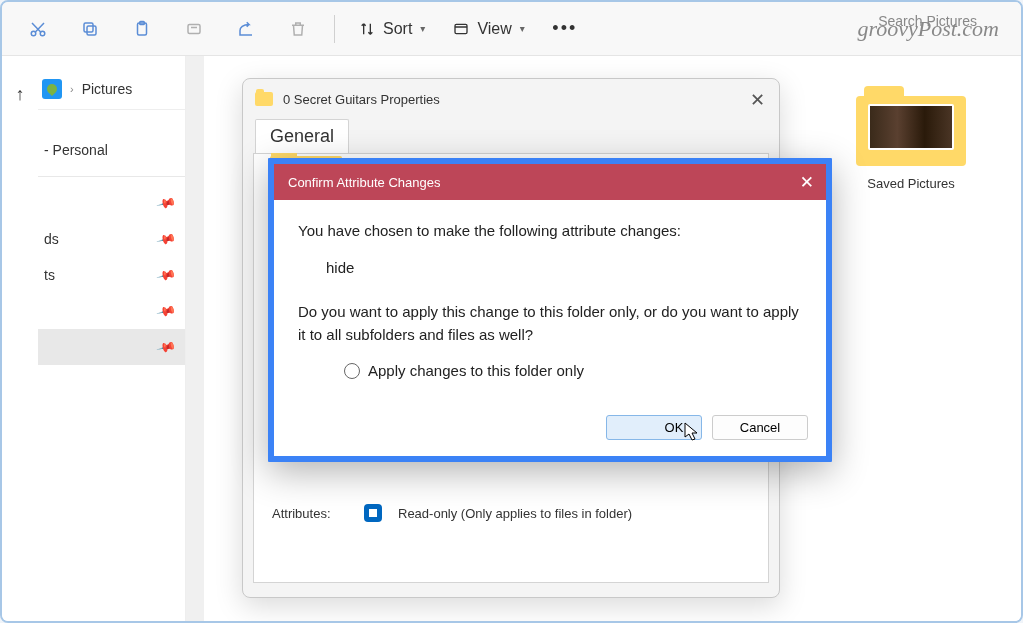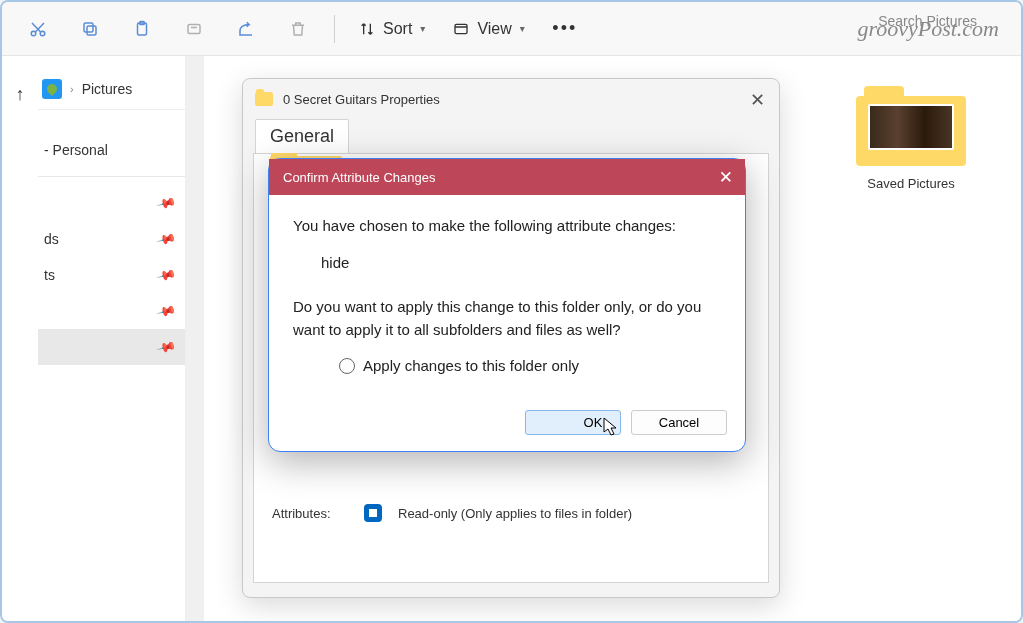--- a/index.html
+++ b/index.html
@@ -60,21 +60,21 @@
     .chk.checked::after { content: '✓'; }
     .adv-btn { margin-left: auto; padding: 4px 18px; border: 1px solid #ccc; background: #fdfdfd; font-size: 13px; border-radius: 3px; cursor: pointer; }
     .first-col-folder { position: absolute; left: 16px; top: 2px; }
     .first-col-folder .f2 { width: 72px; height: 56px; position: relative; }
     .first-col-folder .f2 .mini-folder { width: 72px; height: 52px; }
     .first-col-folder .f2 .mini-folder::before { width: 26px; height: 10px; top: -8px; }
     .first-col-folder .t2 { position: absolute; top: 10px; left: 10px; width: 52px; height: 32px; background: linear-gradient(90deg, #3a2a1a, #5a4030, #2a1a0a); border: 2px solid #fff; border-radius: 2px; }
     .col1-label { position: absolute; left: 18px; top: 86px; font-size: 13px; color: #333; }
     .col1-row2 { position: absolute; left: 16px; top: 178px; }
 
-    .confirm-dialog { position: absolute; left: 266px; top: 156px; width: 478px; background: #fff; border: 1px solid #3b82f6; border-radius: 12px; box-shadow: 0 10px 36px rgba(0,0,0,0.3); z-index: 20; }
+    .confirm-dialog { position: absolute; left: 266px; top: 156px; width: 564px; background: #fff; border: 6px solid #3b82f6; border-radius: 1px; box-shadow: 0 10px 36px rgba(0,0,0,0.3); z-index: 20; }
     .confirm-title { height: 36px; background: #bd4658; color: #fff; display: flex; align-items: center; padding: 0 14px; font-size: 13px; position: relative; }
     .confirm-close { position: absolute; right: 12px; top: 8px; color: #fff; font-size: 17px; cursor: pointer; }
     .confirm-body { padding: 20px 24px 16px; font-size: 15px; color: #222; line-height: 1.5; }
     .confirm-body p { margin-bottom: 14px; }
     .confirm-body .indent { padding-left: 28px; margin-bottom: 22px; }
     .radio-row { display: flex; align-items: center; gap: 8px; margin: 6px 0 6px 46px; }
     .radio { width: 16px; height: 16px; border: 1px solid #666; border-radius: 50%; display: inline-flex; align-items: center; justify-content: center; }
     .radio.selected { border-color: #0067c0; }
     .radio.selected::after { content: ''; width: 8px; height: 8px; background: #0067c0; border-radius: 50%; }
     .highlight-box { border: 3px solid #e03434; padding: 6px 4px; margin: 2px 0 0 34px; }

